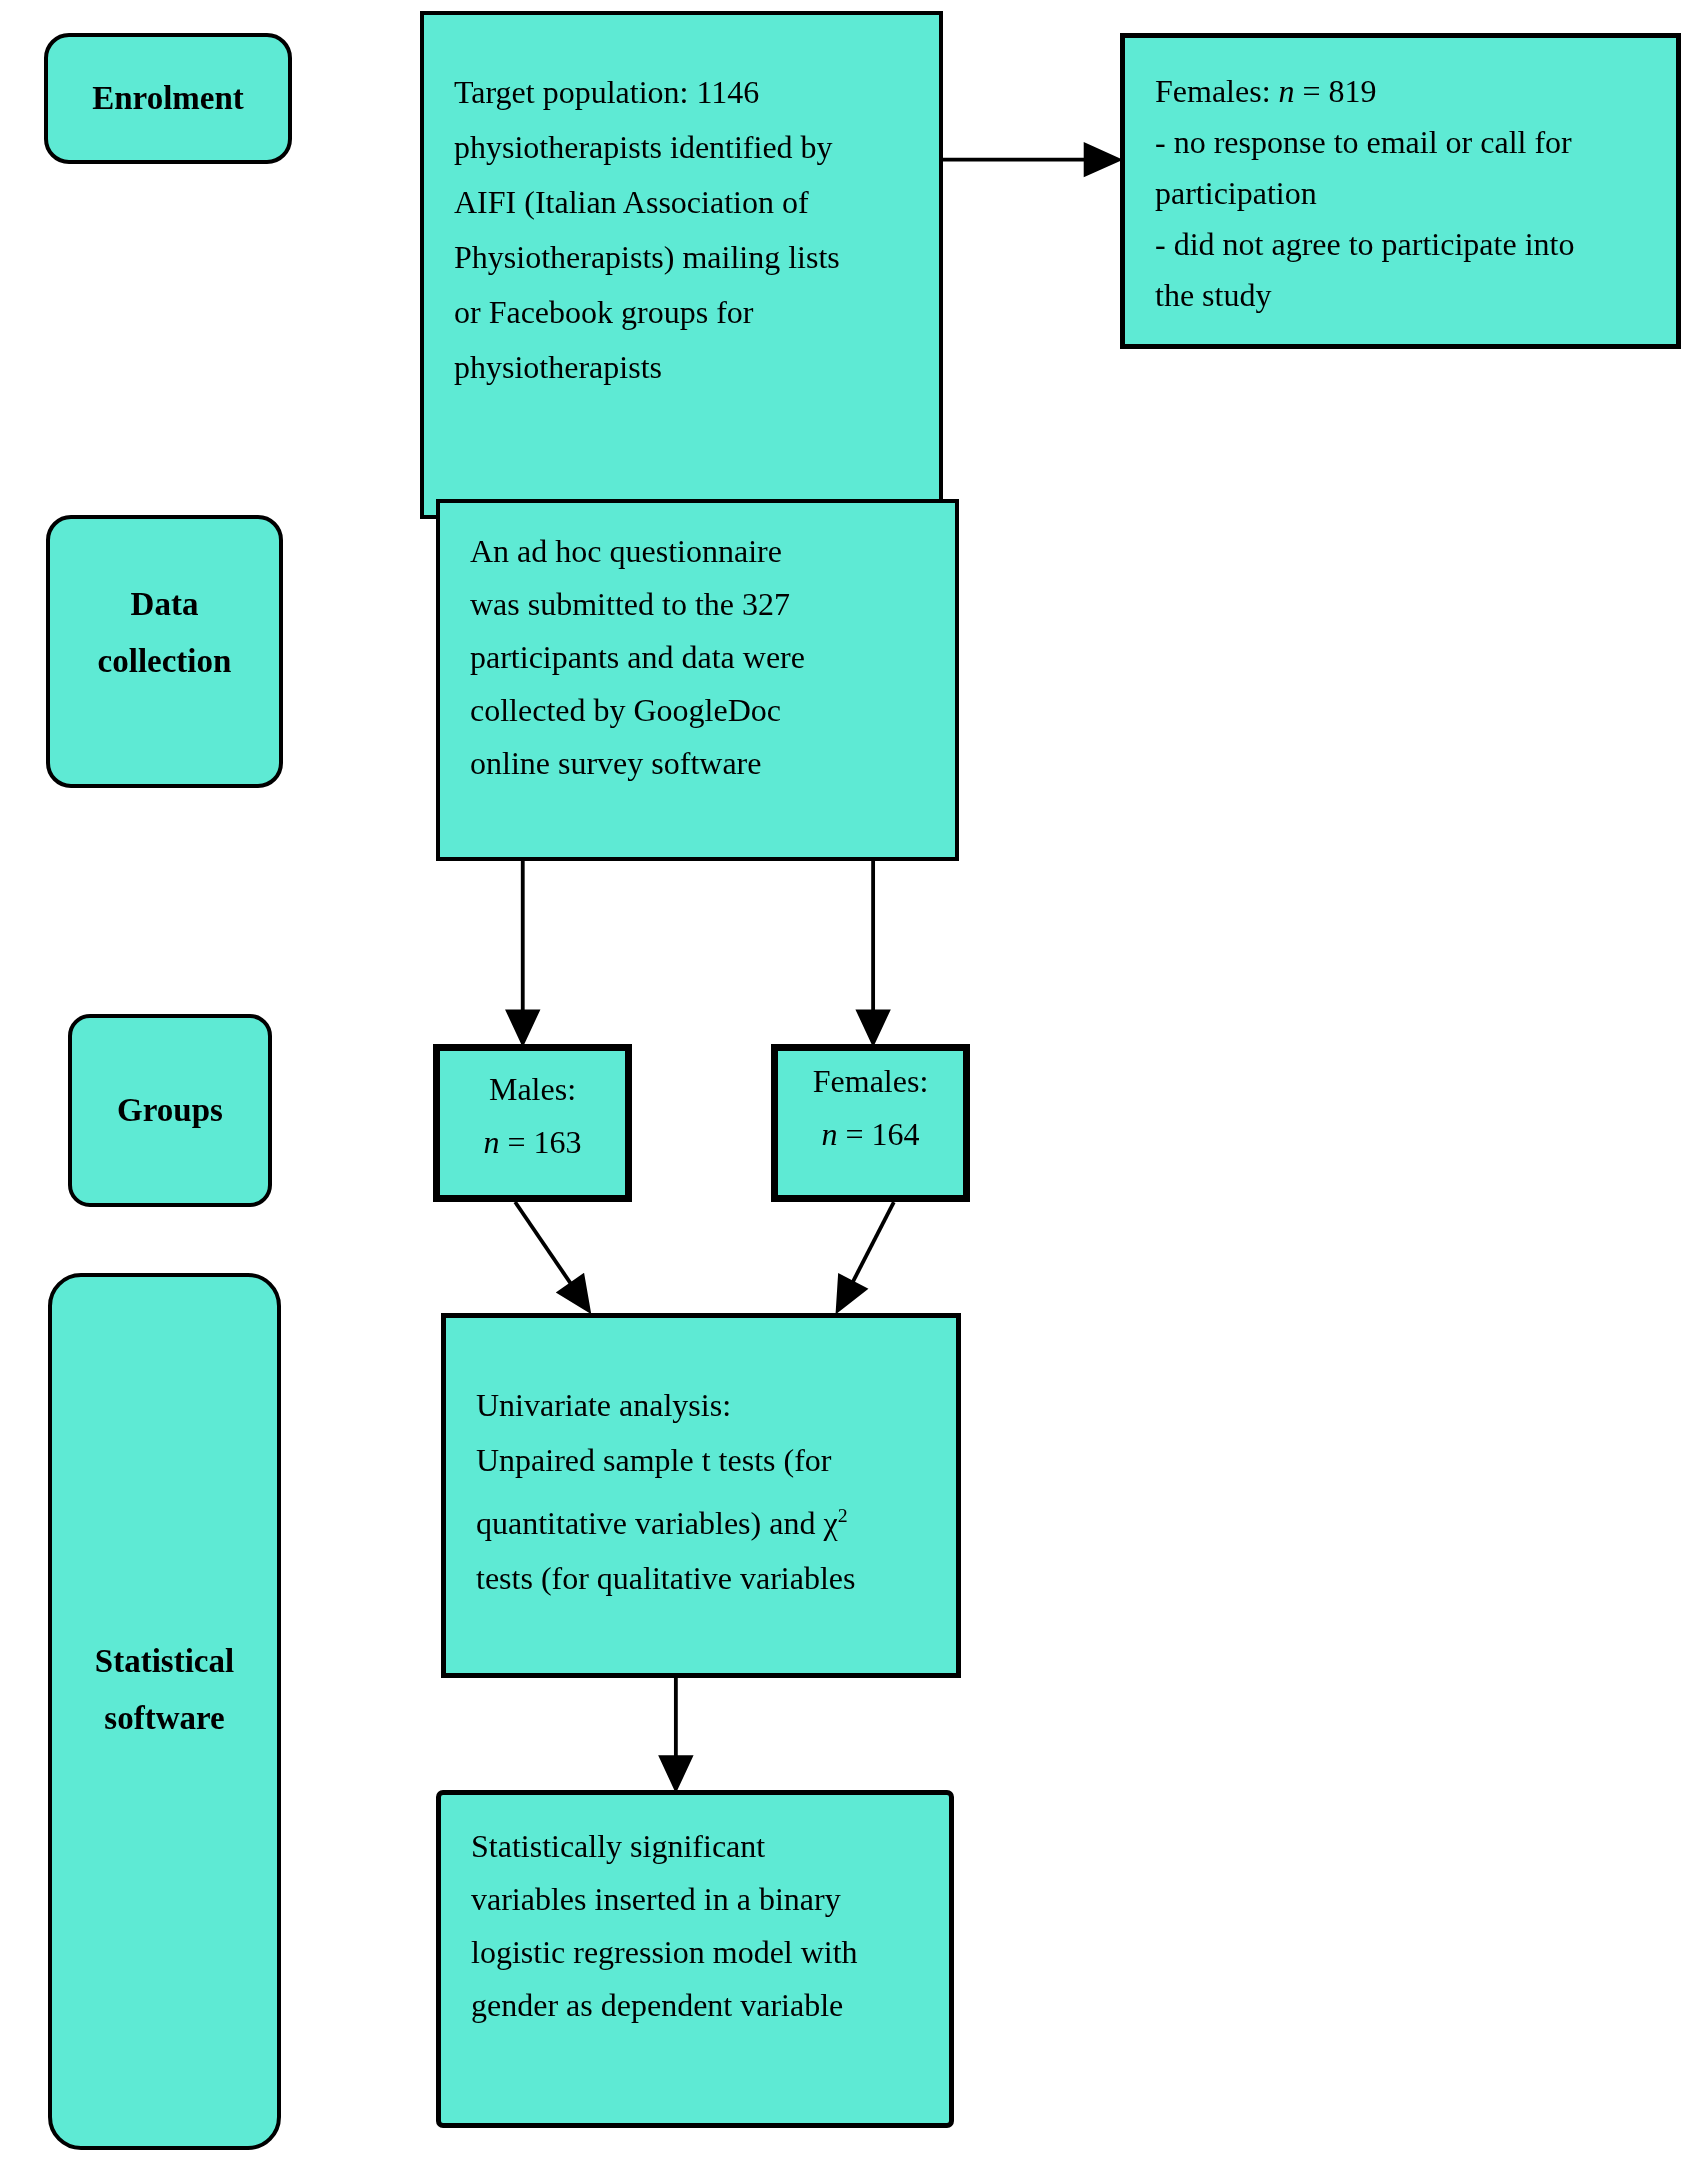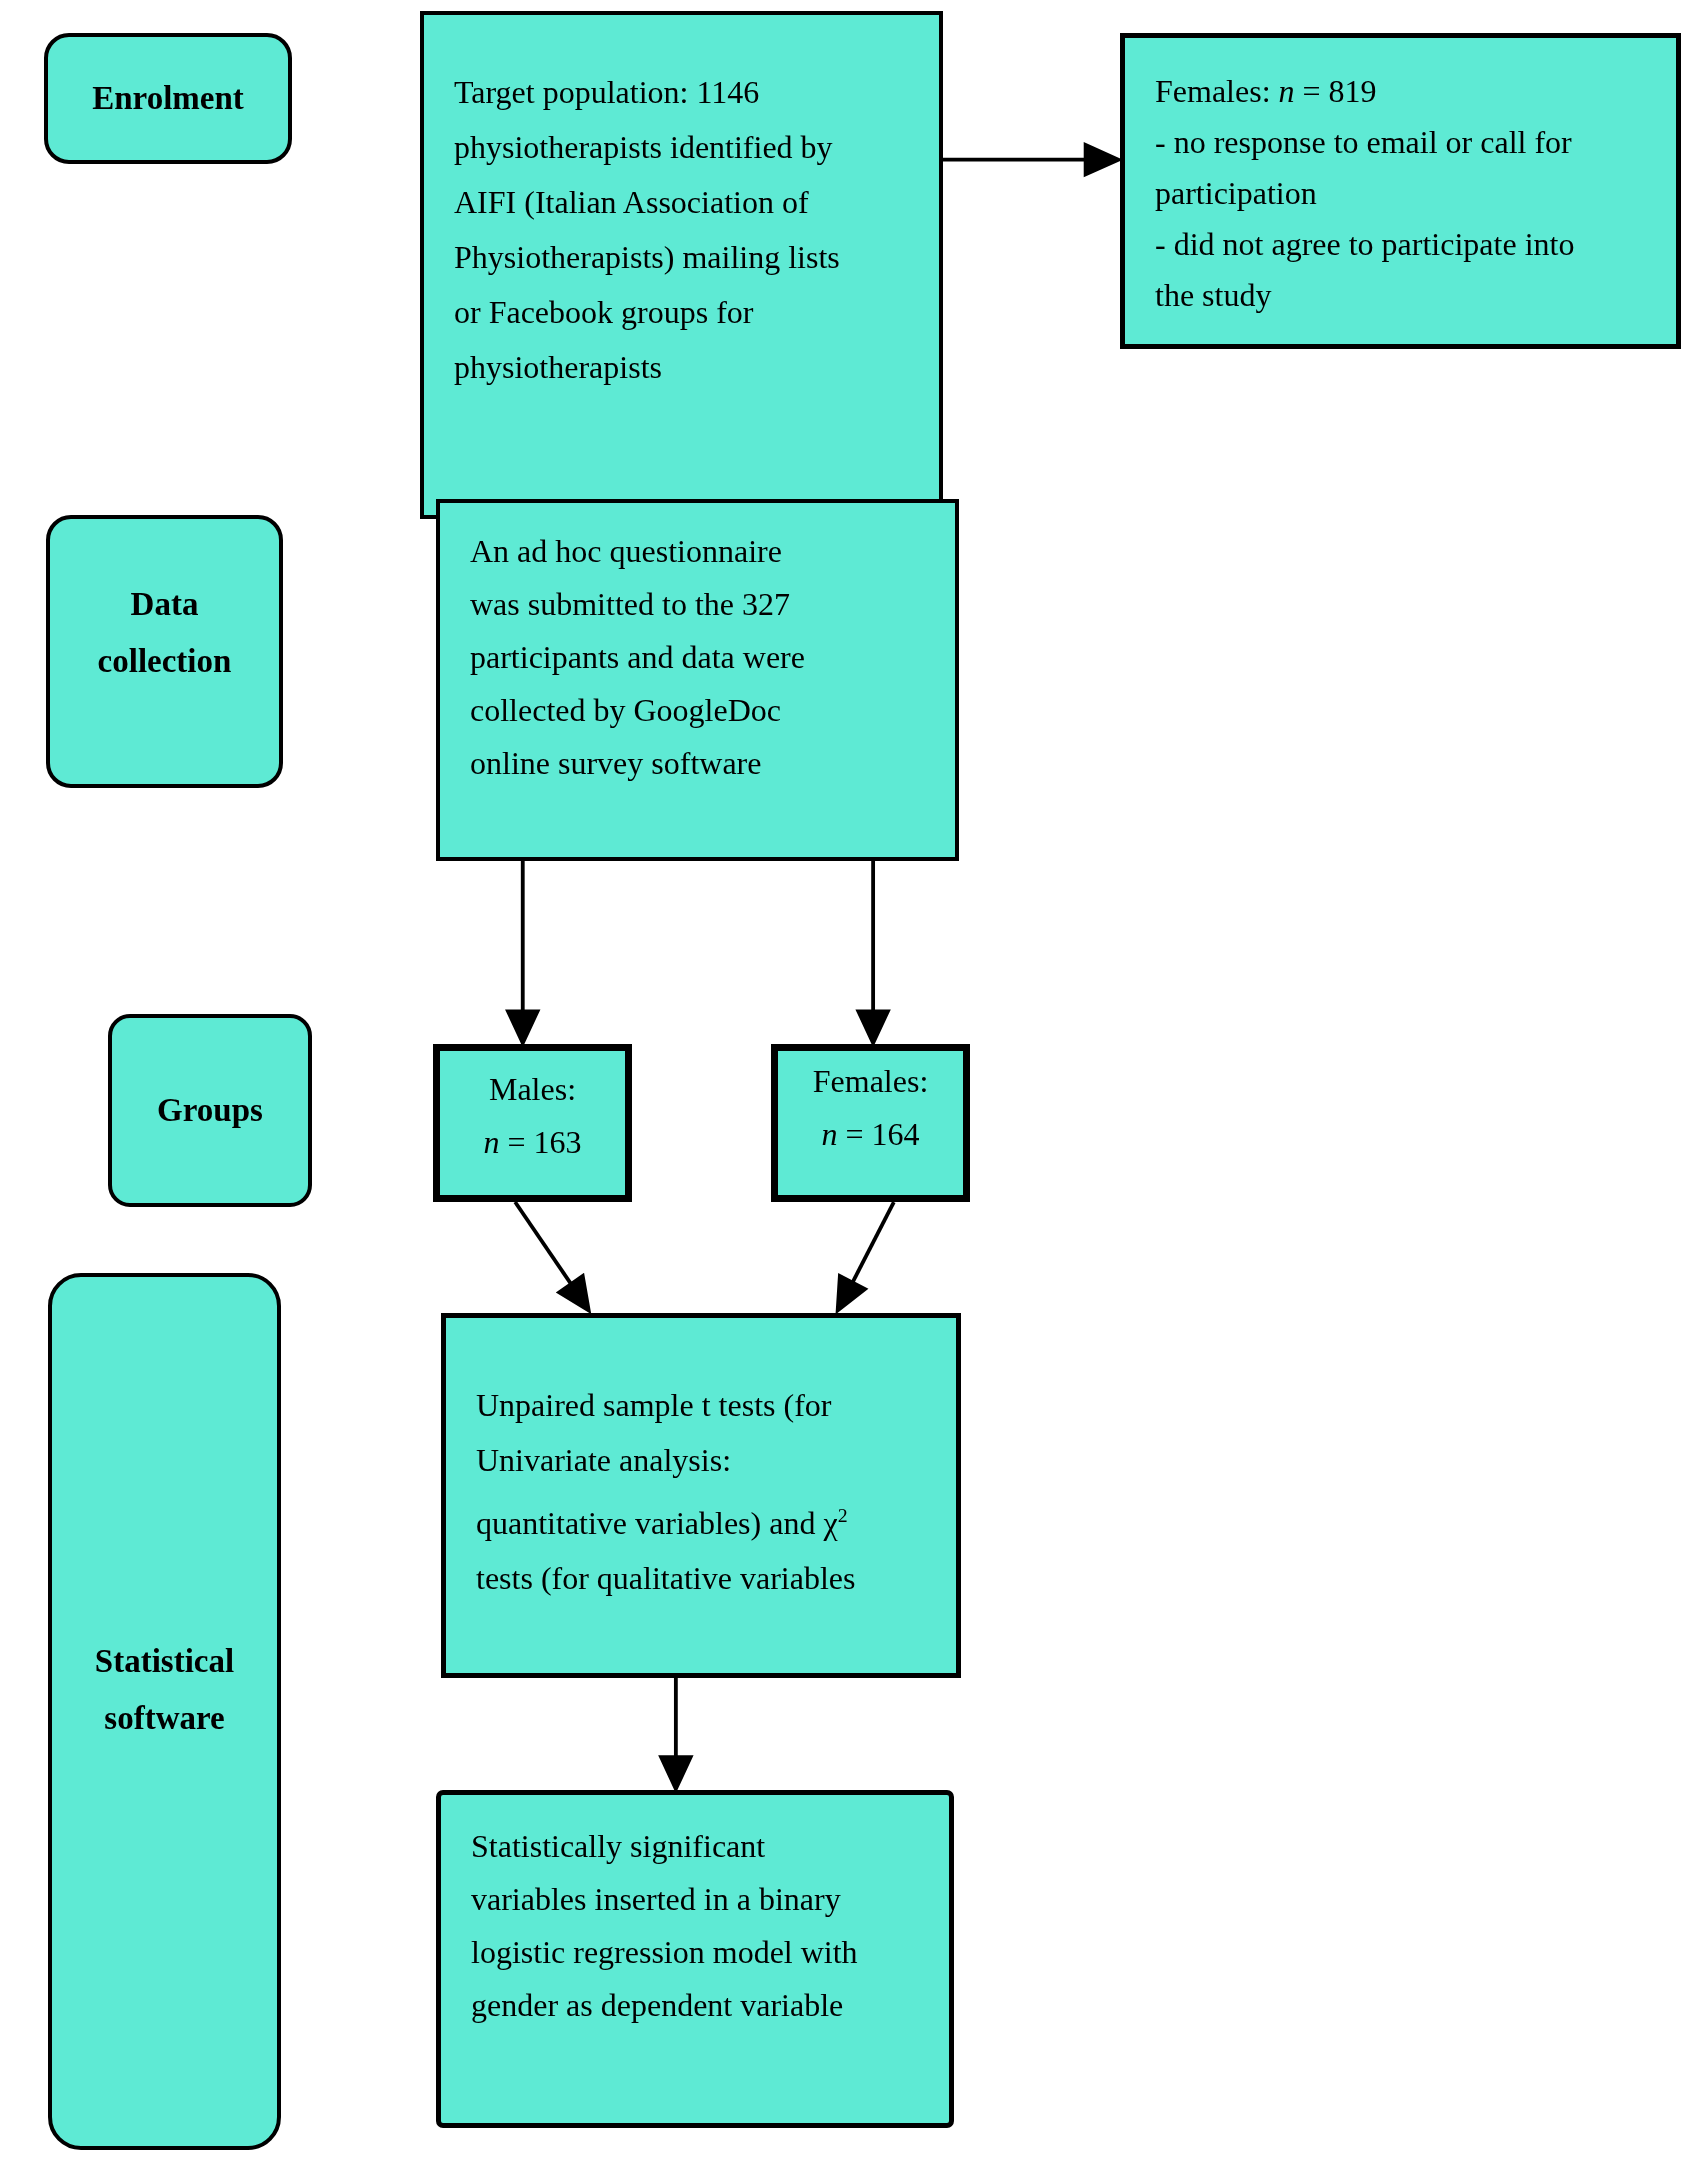--- a/index.html
+++ b/index.html
@@ -46,21 +46,21 @@
   sup{font-size:0.62em;}
   
   #enrolment-box{left:44px;top:33px;width:248px;height:131px;}
   #target-box{left:420px;top:11px;width:523px;height:508px;padding-top:50px;}
   #target-box .line{line-height:55px;}
   #excluded-box{left:1120px;top:33px;width:561px;height:316px;padding-top:28px;border-width:5.5px;}
   #excluded-box .line{line-height:51px;}
   #datacollection-label{left:46px;top:515px;width:237px;height:273px;padding-bottom:38px;}
   #data-box{left:436px;top:499px;width:523px;height:362px;padding-top:22px;}
   #data-box .line{line-height:53px;}
-  #groups-label{left:68px;top:1014px;width:204px;height:193px;border-radius:22px;margin-left:40px;}
+  #groups-label{left:68px;top:1014px;width:204px;height:193px;border-radius:22px;}
   #males-box{left:433px;top:1044px;width:199px;height:158px;padding-top:12px;}
   #females-box{left:771px;top:1044px;width:199px;height:158px;padding-top:4px;}
   #statistical-label{left:48px;top:1273px;width:233px;height:877px;border-radius:33px;padding-bottom:44px;}
   #univariate-box{left:441px;top:1313px;width:520px;height:365px;padding-top:60px;border-width:5.5px;}
   #univariate-box .line{line-height:55px;}
   #regression-box{left:436px;top:1790px;width:518px;height:338px;padding-top:25px;border-width:5.5px;border-radius:7px;}
   #regression-box .line{line-height:53px;}
 </style>
 </head>
 <body>
@@ -139,22 +139,22 @@
     <div class="line">Males:</div>
     <div class="line"><span class="nvar">n</span><span> = 163</span></div>
   </div>
 
   <div class="box group-box" id="females-box">
     <div class="line">Females:</div>
     <div class="line"><span class="nvar">n</span><span> = 164</span></div>
   </div>
 
   <div class="box body-text" id="univariate-box">
+    <div class="line">Univariate analysis:</div>
     <div class="line">Unpaired sample t tests (for</div>
-    <div class="line">Univariate analysis:</div>
     <div class="line"><span>quantitative variables) and </span><span class="chi">χ</span><sup>2</sup></div>
     <div class="line">tests (for qualitative variables</div>
   </div>
 
   <div class="box body-text" id="regression-box">
     <div class="line">Statistically significant</div>
     <div class="line">variables inserted in a binary</div>
     <div class="line">logistic regression model with</div>
     <div class="line">gender as dependent variable</div>
   </div>

